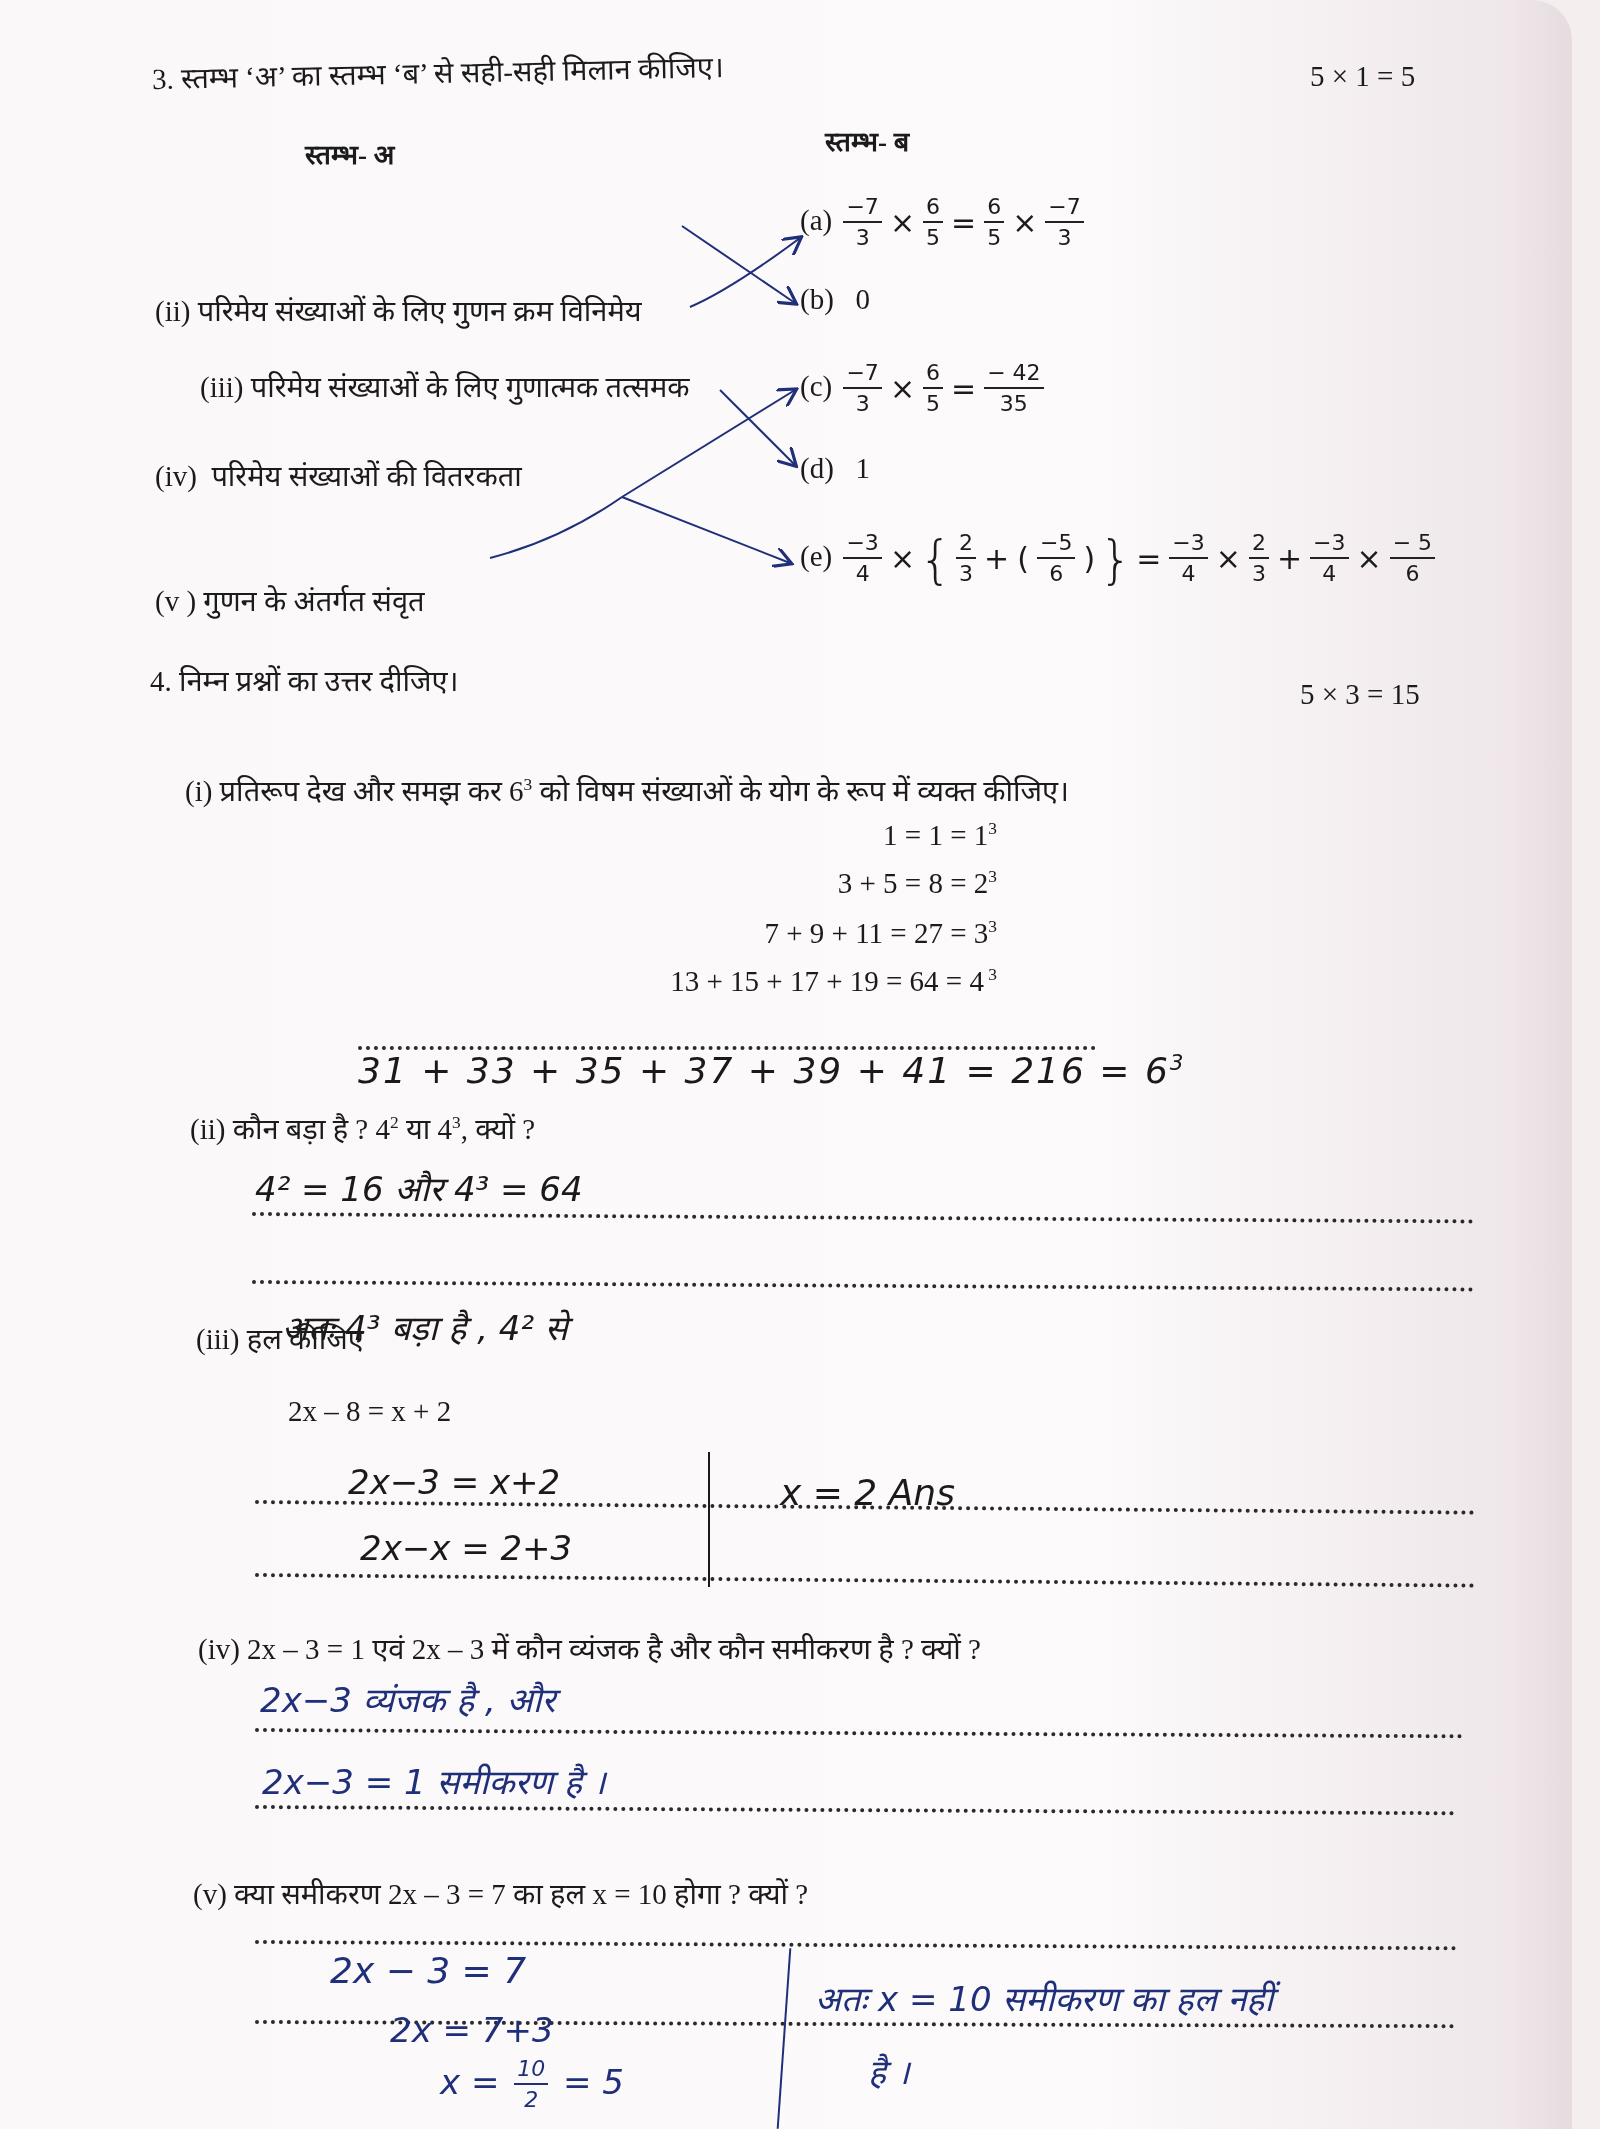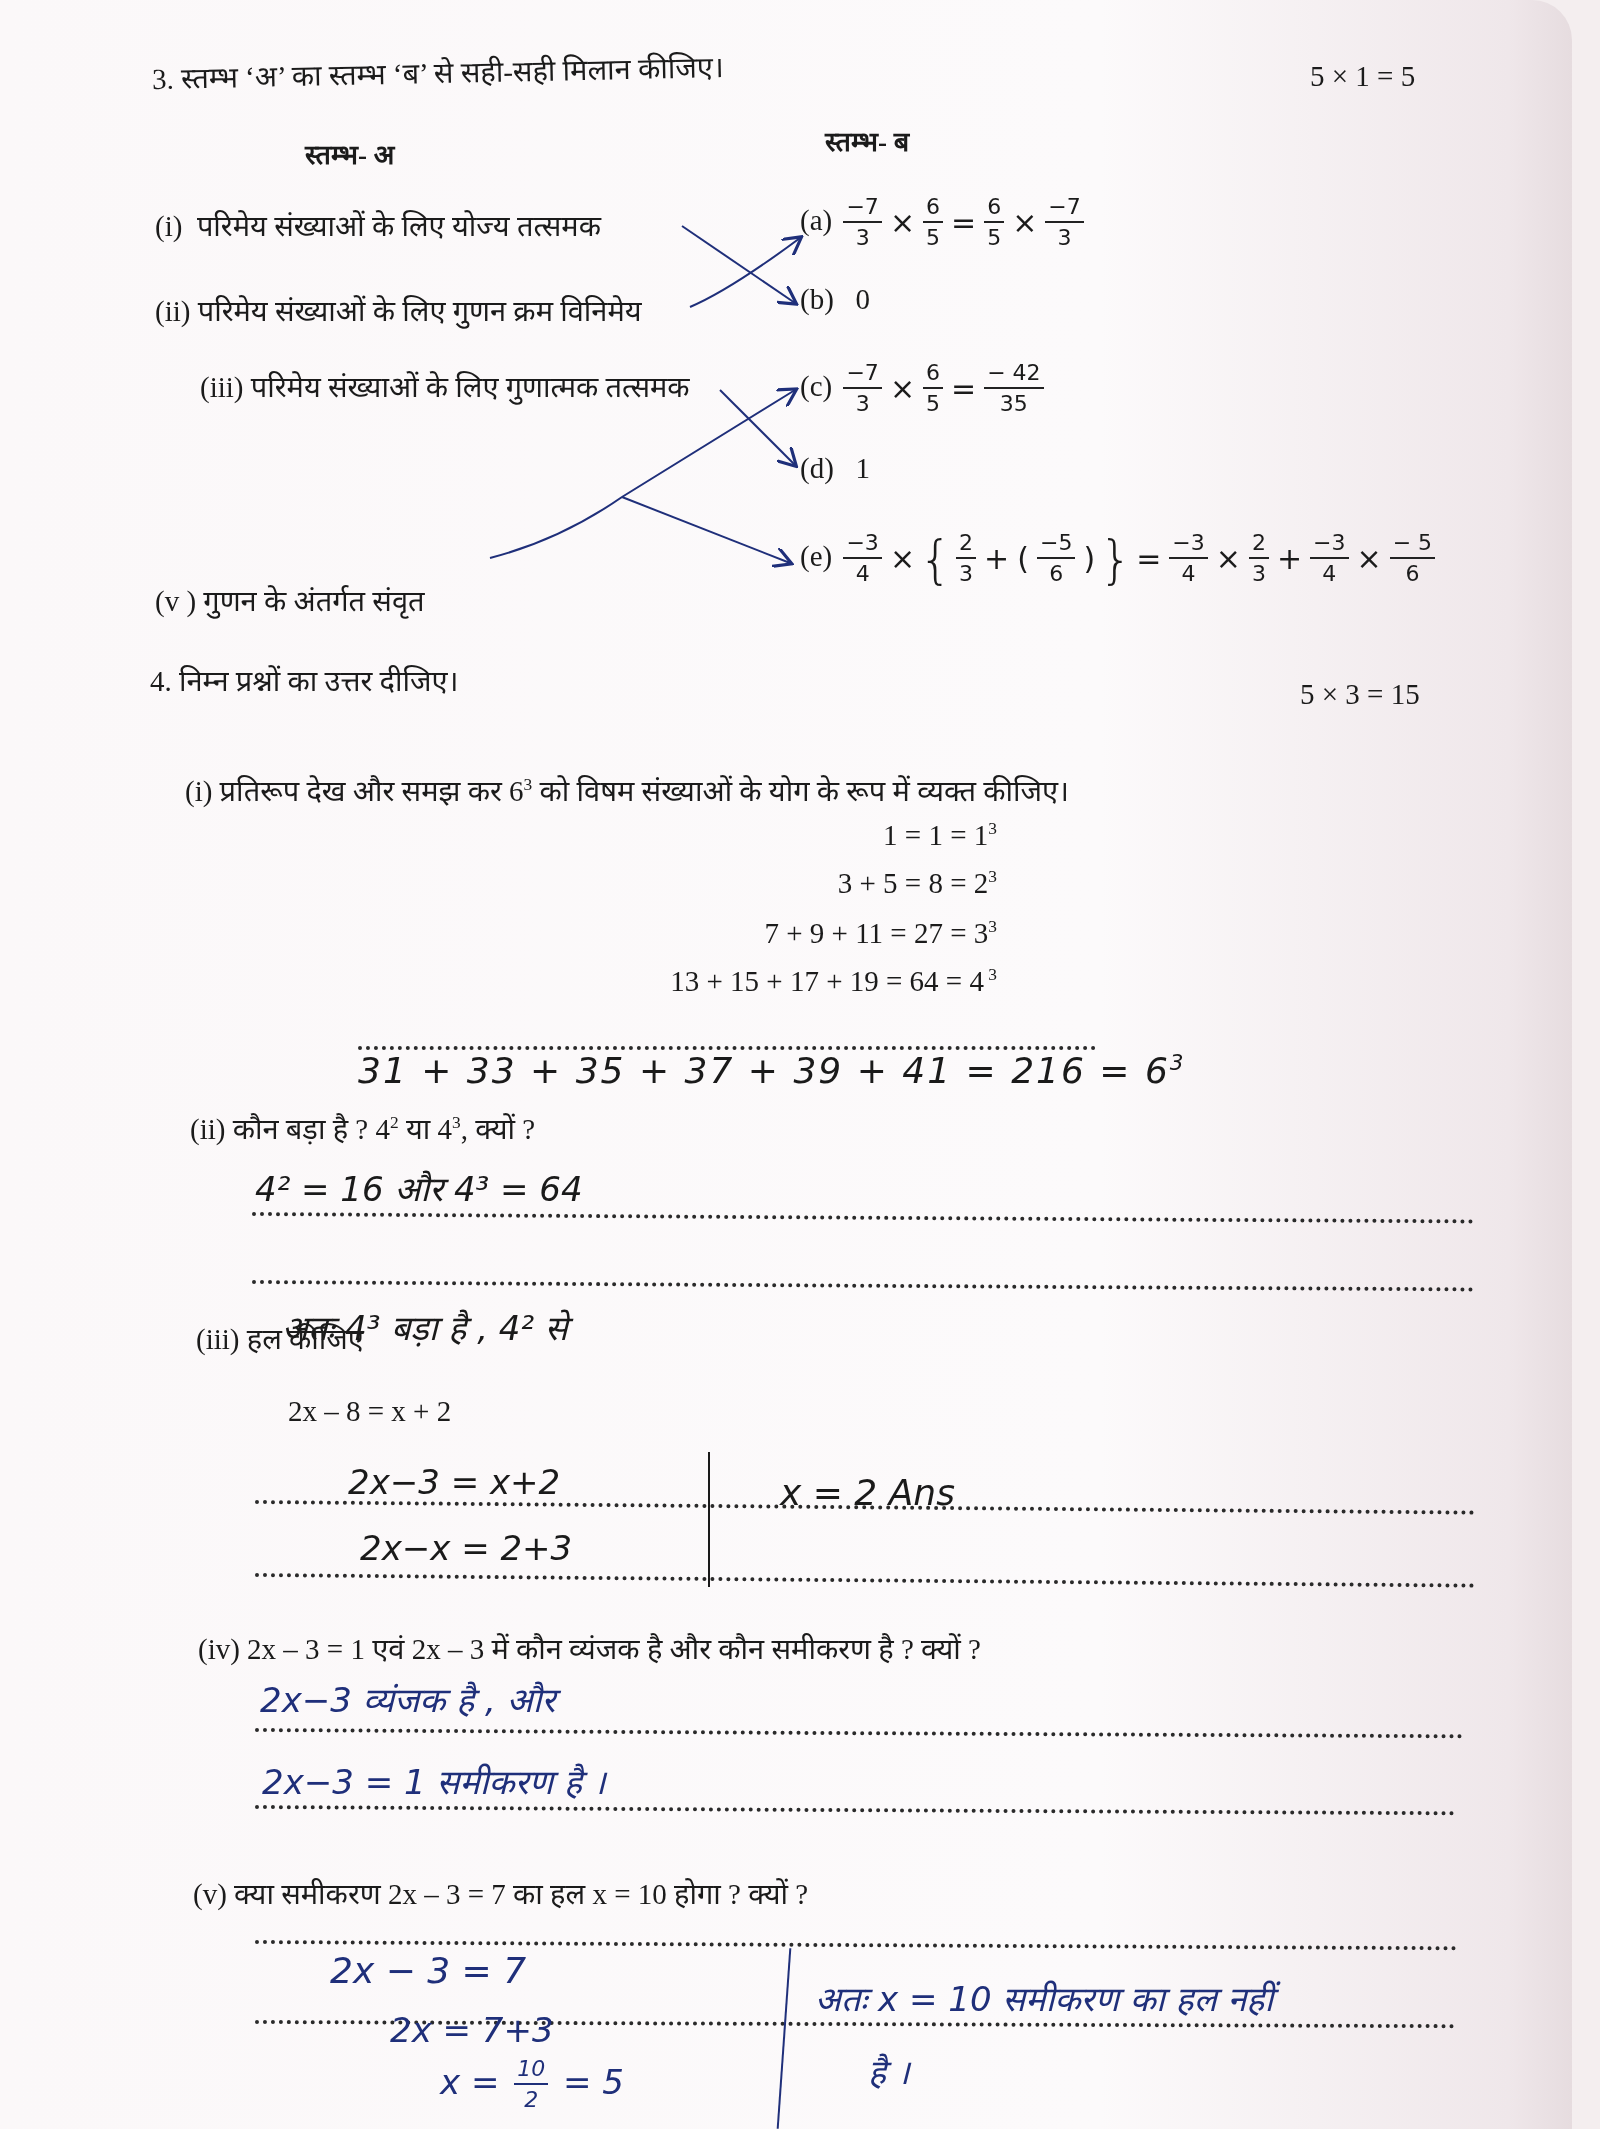--- a/index.html
+++ b/index.html
@@ -46,31 +46,31 @@
 <body>
 
 <div class="page">
 
   <div class="abs q" style="left:152px; top:58px; transform:rotate(-1.2deg); transform-origin:left;">3. स्तम्भ ‘अ’ का स्तम्भ ‘ब’ से सही-सही मिलान कीजिए।</div>
   <div class="abs marks" style="left:1310px; top:60px;">5 × 1 = 5</div>
 
   <div class="abs hdr" style="left:305px; top:135px;">स्तम्भ- अ</div>
   <div class="abs hdr" style="left:825px; top:122px;">स्तम्भ- ब</div>
 
-  <div class="abs item" style="left:155px; top:205px;">
-    <span>(i)</span>&nbsp;
-    <span>परिमेय संख्याओं के लिए योज्य तत्समक</span>
-  </div>
   <div class="abs item" style="left:155px; top:290px;">
     <span>(ii)</span>
     <span>परिमेय संख्याओं के लिए गुणन क्रम विनिमेय</span>
   </div>
   <div class="abs item" style="left:155px; top:366px;margin-left:45px;">
     <span>(iii)</span>
     <span>परिमेय संख्याओं के लिए गुणात्मक तत्समक</span>
+  </div>
+  <div class="abs item" style="left:155px; top:455px;">
+    <span>(iv)</span>&nbsp;
+    <span>परिमेय संख्याओं की वितरकता</span>
   </div>
   <div class="abs item" style="left:155px; top:538px;margin-top:42px;">
     <span>(v )</span>
     <span>गुणन के अंतर्गत संवृत</span>
   </div>
 
   <div class="abs item" style="left:800px; top:196px;">
     <span>(a)</span>
     <span class="math">
       <span class="frac">

